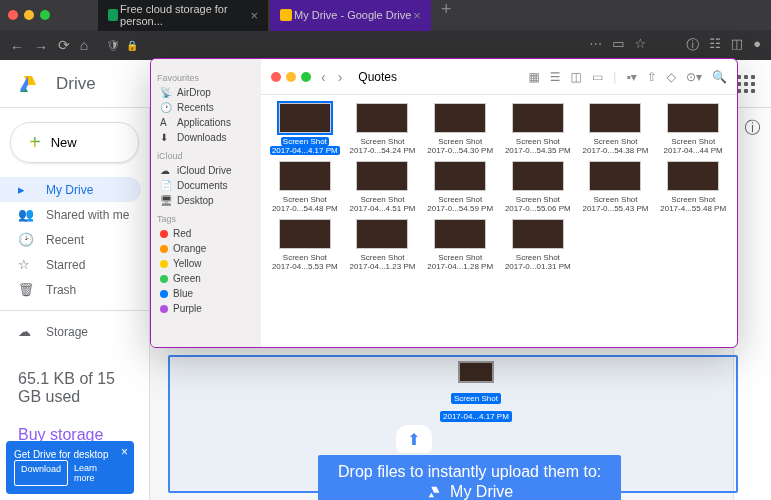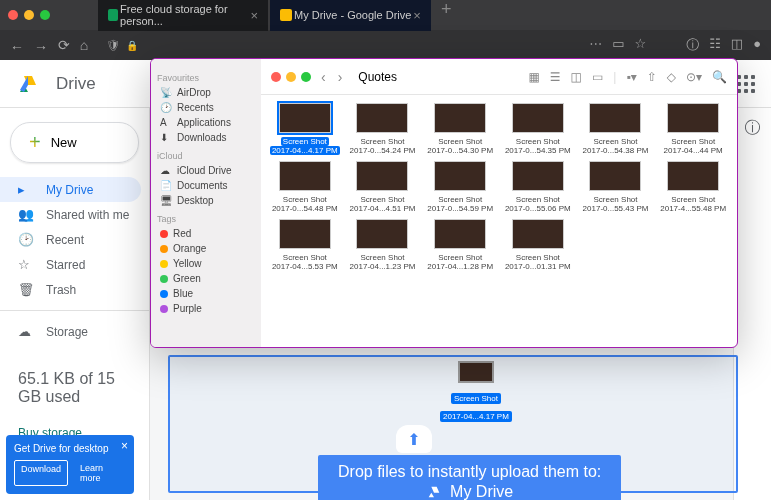--- a/index.html
+++ b/index.html
@@ -3,21 +3,21 @@
 <meta charset="utf-8">
 <style>
 *{margin:0;padding:0;box-sizing:border-box;font-family:-apple-system,BlinkMacSystemFont,sans-serif}
 body{width:771px;height:500px;background:#f5f6f7;position:relative;overflow:hidden}
 .titlebar{height:30px;background:#3a3a3c;display:flex;align-items:center;padding:0 8px;gap:8px}
 .traffic{display:flex;gap:6px}
 .traffic span{width:10px;height:10px;border-radius:50%}
 .r{background:#ff5f57}.y{background:#febc2e}.g{background:#28c840}
 .tabs{display:flex;gap:2px;margin-left:40px}
 .tab{background:#1a1b1d;color:#ccc;font-size:11px;padding:4px 10px;display:flex;align-items:center;gap:2px;max-width:170px}
-.tab.active{background:#0f172a}
+.tab.active{background:#4c1d95}
 .favicon{width:12px;height:12px;border-radius:2px}
 .tabclose{color:#888;margin-left:auto;font-size:13px;cursor:pointer}
 .addtab{color:#888;font-size:18px;padding:0 8px;cursor:pointer}
 .navbar{height:30px;background:#323234;display:flex;align-items:center;padding:0 10px;gap:10px;color:#aaa}
 .navbtn{font-size:14px;cursor:pointer}
 .urlbar{flex:1;display:flex;align-items:center;gap:6px;font-size:11px;color:#aaa;padding:0 8px}
 .urlbar .lock{font-size:10px}
 .righticons{display:flex;gap:10px;font-size:13px}
 .drive-header{height:48px;background:#fff;display:flex;align-items:center;padding:0 16px;border-bottom:1px solid #e0e0e0}
 .drive-logo{display:flex;align-items:center;gap:16px}
@@ -27,21 +27,21 @@
 .apps-dots span{width:4px;height:4px;background:#5f6368;border-radius:1px}
 .drive-body{display:flex;height:calc(100% - 108px)}
 .sidebar{width:150px;background:#fff;border-right:1px solid #e0e0e0;padding:8px 0}
 .newbtn{margin:6px 10px 14px;padding:8px 18px;border:1px solid #dadce0;border-radius:20px;display:flex;align-items:center;gap:10px;font-size:13px;box-shadow:0 1px 2px rgba(0,0,0,0.1);cursor:pointer}
 .newbtn .plus{font-size:20px;font-weight:300}
 .nav-item{display:flex;align-items:center;gap:12px;padding:5px 18px;font-size:12px;color:#5f6368;cursor:pointer}
 .nav-item.active{color:#1a73e8;background:#e8f0fe;border-radius:0 14px 14px 0;margin-right:8px}
 .nav-item .icon{width:16px;font-size:13px}
 .storage-section{padding:6px 18px;font-size:12px;color:#5f6368}
 .storage-text{font-size:16px;margin:20px 0}
-.buy-storage{color:#0f766e;font-size:12px;cursor:pointer}
+.buy-storage{color:#8b5cf6;font-size:16px;cursor:pointer}
 .main{flex:1;padding:10px 16px;position:relative}
 .files-label{font-size:12px;color:#5f6368;margin-bottom:10px}
 .file-grid{display:flex;gap:16px}
 .file-card{width:90px;height:100px;border:1px solid #dadce0;border-radius:4px;background:#fff;font-size:9px;color:#5f6368;padding:8px;text-align:center;opacity:0.6}
 .infobar{width:38px;border-left:1px solid #e0e0e0;background:#fff;text-align:center;padding:10px 0;color:#5f6368}
 
 .finder{position:absolute;top:58px;left:150px;width:588px;height:290px;background:#fff;border:1px solid #a21caf;border-radius:6px;box-shadow:0 10px 40px rgba(0,0,0,0.25);display:flex;overflow:hidden;z-index:50}
 .finder-sidebar{width:110px;background:#f1eff0;padding:8px 6px;font-size:10px;color:#666;overflow-y:auto}
 .fs-head{font-size:9px;color:#999;margin:6px 0 2px}
 .fs-item{display:flex;align-items:center;gap:5px;padding:2px 3px;color:#444;cursor:pointer}
@@ -65,21 +65,21 @@
 .drag-preview{position:absolute;left:270px;top:4px;text-align:center;z-index:40}
 .drag-preview .thumb-img{width:36px;height:22px;border:2px solid #999}
 .drag-preview .dl{background:#0070f6;color:#fff;font-size:8px;padding:1px 3px;border-radius:2px;display:inline-block;margin-top:2px}
 .upload-cloud{position:absolute;left:226px;top:68px;width:36px;height:28px;background:#fff;border-radius:12px 12px 6px 6px;display:flex;align-items:center;justify-content:center;color:#4285f4;font-size:16px}
 .drop-banner{position:absolute;left:148px;top:98px;background:#4285f4;color:#fff;font-size:16px;padding:8px 20px;border-radius:2px;text-align:center}
 .drop-banner .dd{display:flex;align-items:center;gap:8px;font-weight:500;margin-top:2px;justify-content:center}
 .drive-mini{width:16px;height:16px}
 
 .promo{position:absolute;bottom:6px;left:6px;width:128px;background:#1a73e8;color:#fff;padding:8px;border-radius:4px;font-size:10px;z-index:60}
 .promo-close{position:absolute;top:4px;right:6px;font-size:12px;cursor:pointer}
-.promo-btns{display:flex;gap:6px;margin-top:6px}
+.promo-btns{display:flex;}
 .promo-btn{border:1px solid #fff;padding:3px 6px;border-radius:2px;font-size:9px;cursor:pointer}
 </style>
 </head>
 <body>
 
 <div class="titlebar">
   <div class="traffic">
       <span class="r"></span>
       <span class="y"></span>
       <span class="g"></span>

